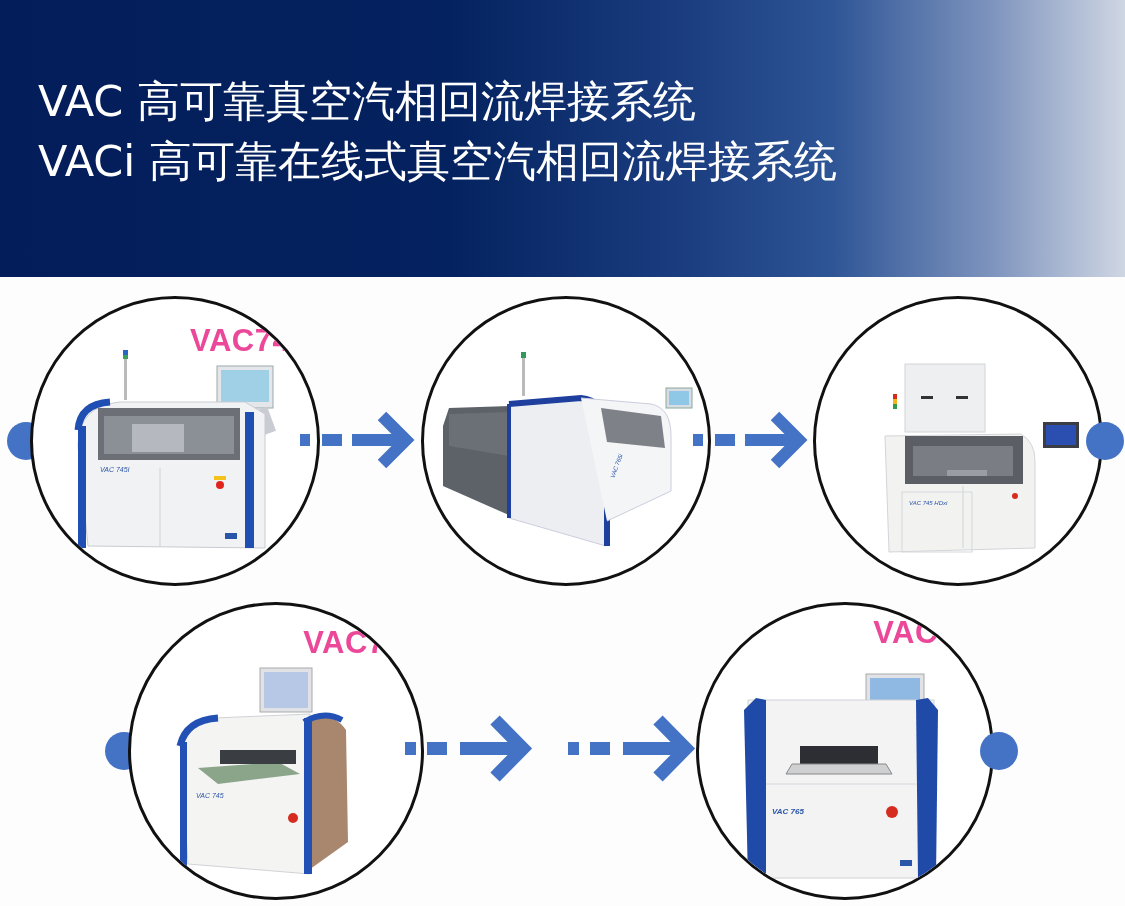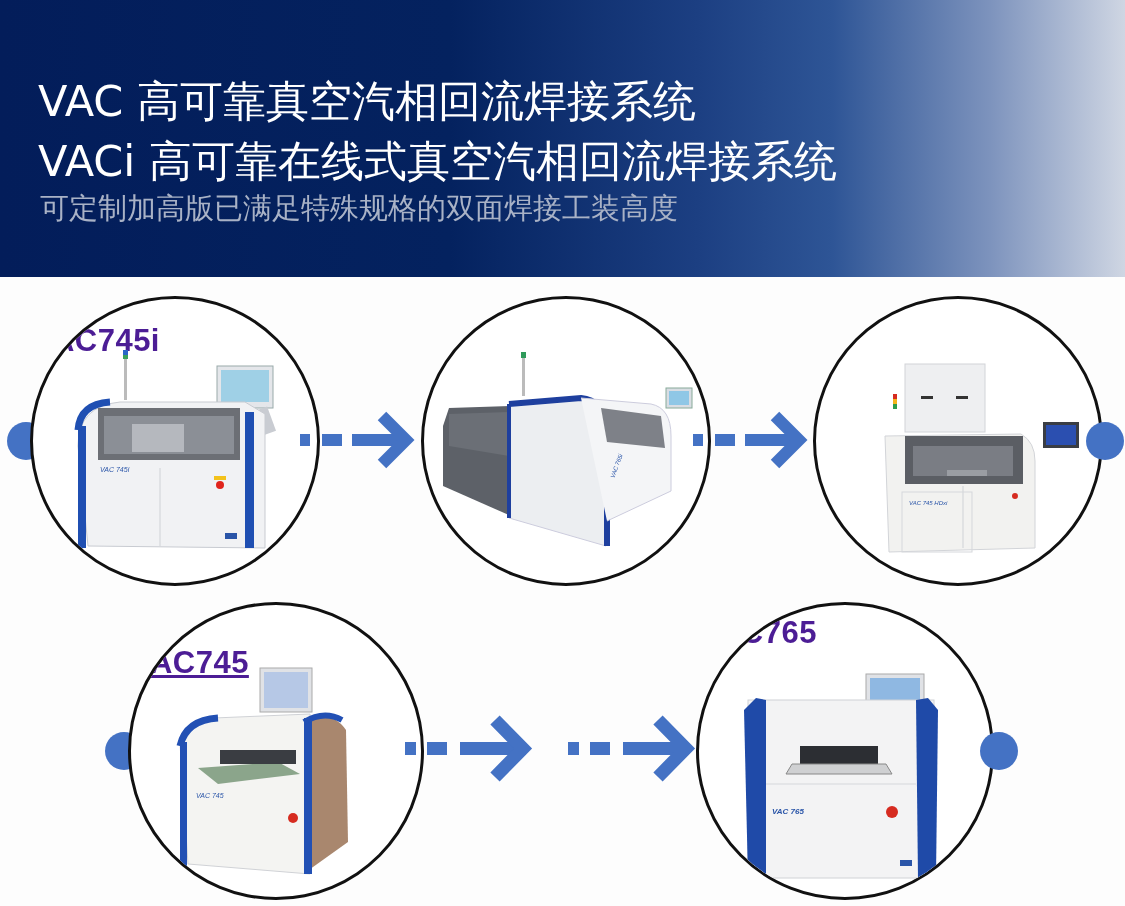--- a/index.html
+++ b/index.html
@@ -23,37 +23,36 @@
     position: absolute; left: 40px; top: 190px; color: #a9b2c6;
     font-size: 29px; line-height: 36px; white-space: nowrap;
     font-family: "DejaVu Sans", sans-serif;
   }
   .stage { position: absolute; left: 0; top: 277px; width: 1125px; height: 629px; background: #fdfdfd; }
   .node {
     position: absolute; width: 290px; height: 290px; border-radius: 50%;
     border: 3px solid #111111; box-sizing: border-box; background: #ffffff; overflow: hidden;
   }
   .node-label {
-    position: absolute; left: 0; right: 0; text-align: left;
-    font-family: "Liberation Sans", sans-serif; font-weight: bold; color: #4c1d95;
+    position: absolute; left: 0; right: 0; text-align: right;
+    font-family: "Liberation Sans", sans-serif; font-weight: bold; color: #ec4899;
     font-size: 31px; top: 24px; letter-spacing: 0.5px;
   }
   .machine { position: absolute; }
   .dot {
     position: absolute; width: 38px; height: 38px; border-radius: 50%; background: #4472c4;
   }
   .arrow { position: absolute; }
 </style>
 </head>
 <body>
 
 <div class="banner">
   <div class="title l1">VAC 高可靠真空汽相回流焊接系统</div>
   <div class="title l2">VACi 高可靠在线式真空汽相回流焊接系统</div>
-  <div class="subtitle">可定制加高版已满足特殊规格的双面焊接工装高度</div>
 </div>
 
 <div class="stage"></div>
 
 <div class="dot" style="left:7px; top:422px;"></div>
 
 <div class="node" style="left:30px; top:296px;">
   <div class="node-label">VAC745i</div>
   <svg class="machine" width="290" height="290" viewBox="0 0 290 290" style="left:-3px;top:-3px;">
 
@@ -140,21 +139,21 @@
     <rect x="230" y="126" width="36" height="26" fill="#3a3d44"></rect>
     <rect x="233" y="129" width="30" height="20" fill="#2b4fb0"></rect>
   </svg>
 </div>
 
 <div class="dot" style="left:1086px; top:422px;"></div>
 
 <div class="dot" style="left:105px; top:732px;"></div>
 
 <div class="node" style="left:128px; top:602px; width:296px; height:298px;">
-  <div class="node-label" style="top:40px;text-decoration:underline;">VAC745</div>
+  <div class="node-label" style="top:20px;">VAC745</div>
   <svg class="machine" width="296" height="298" viewBox="0 0 296 298" style="left:-3px;top:-3px;">
 
     <rect x="132" y="66" width="52" height="44" fill="#e0e2e6" stroke="#aaa"></rect>
     <rect x="136" y="70" width="44" height="36" fill="#b6c8e6"></rect>
 
     <path d="M178 118 Q 205 108 218 128 L 220 240 L 178 270 Z" fill="#a9876e"></path>
 
     <path d="M52 142 Q 58 118 86 116 L 182 112 L 182 272 L 60 262 Z" fill="#f4f4f2" stroke="#d0d2d6"></path>
     <rect x="52" y="140" width="7" height="124" fill="#2250b4"></rect>
     <path d="M52 144 Q 58 118 90 116" stroke="#2250b4" stroke-width="7" fill="none"></path>

